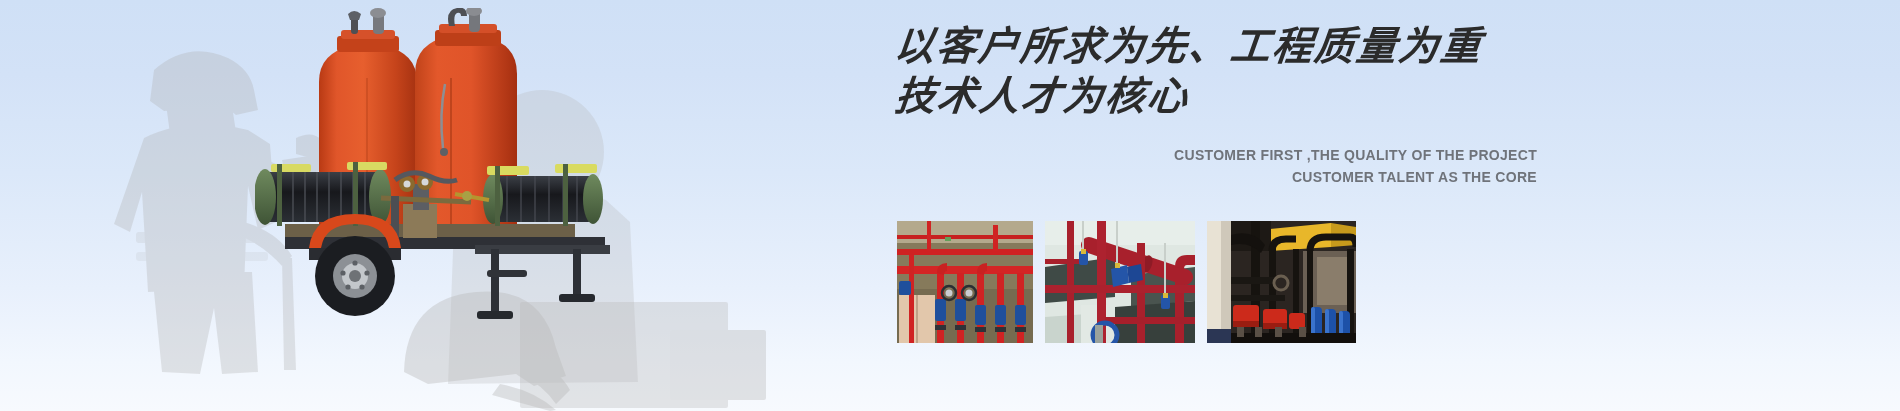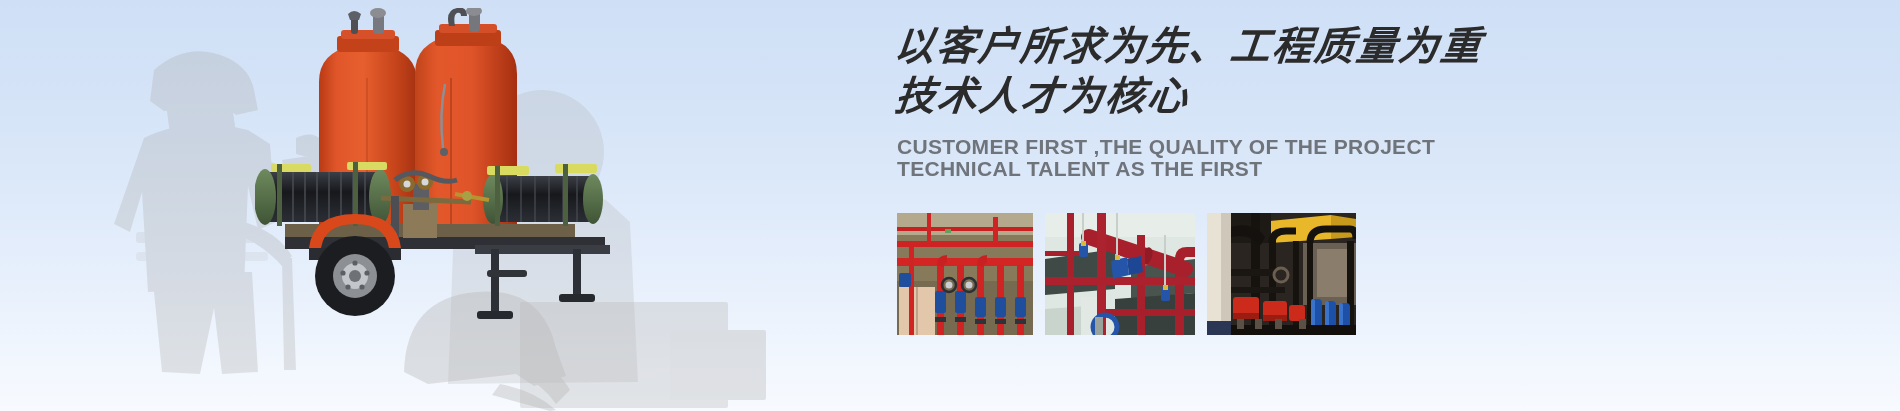--- a/index.html
+++ b/index.html
@@ -68,27 +68,28 @@
     letter-spacing:2px;
     font-style:italic;
     transform:skewX(-6deg);
     transform-origin:left top;
     white-space:nowrap;
   }
   .headline .hl-line { display:block; }
   .headline .hl-line--2 { padding-left:6px; }
 
   .subtitle {
-    margin-top:14px;
+    margin-top:22px;
     color:#6f737a;
-    font-size:21px;
+    font-size:14px;
     font-weight:700;
     line-height:22px;
     letter-spacing:.3px;
     white-space:nowrap;
+    text-align:right;
   }
   .subtitle span { display:block; }
 
   
   .thumbs {
     display:flex;
     gap:12px;
     margin-top:33px;
   }
   .thumb {
@@ -296,21 +297,21 @@
 
   <div class="content">
 
     <h1 class="headline">
       <span class="hl-line hl-line--1">以客户所求为先、工程质量为重</span>
       <span class="hl-line hl-line--2">技术人才为核心</span>
     </h1>
 
     <p class="subtitle">
       <span>CUSTOMER FIRST ,THE QUALITY OF THE PROJECT</span>
-      <span>TECHNICAL TALENT AS THE FIRST</span>
+      <span>CUSTOMER TALENT AS THE CORE</span>
     </p>
 
     <div class="thumbs">
 
       <div class="thumb">
         <svg viewBox="0 0 136 122" preserveAspectRatio="none" xmlns="http://www.w3.org/2000/svg">
           <rect width="136" height="122" fill="#8e8060"></rect>
           <rect x="0" y="0" width="136" height="22" fill="#b4a98c"></rect>
           <rect x="0" y="22" width="136" height="46" fill="#867a5b"></rect>
           <rect x="0" y="68" width="136" height="54" fill="#766b50"></rect>

